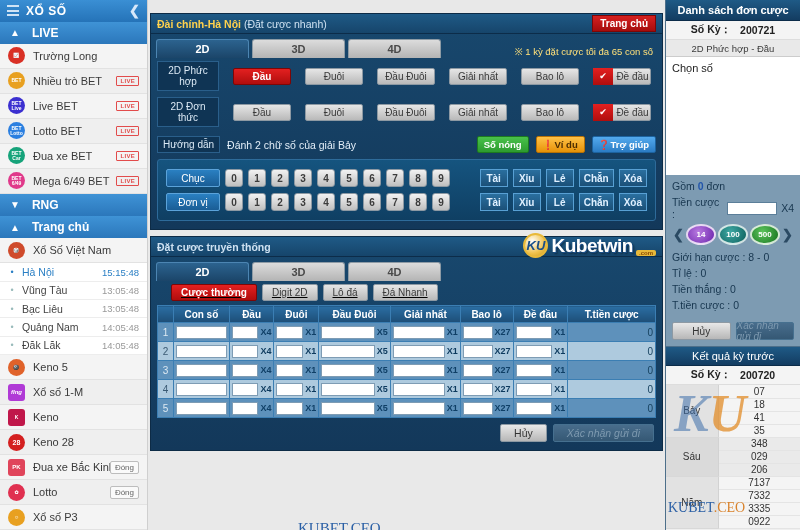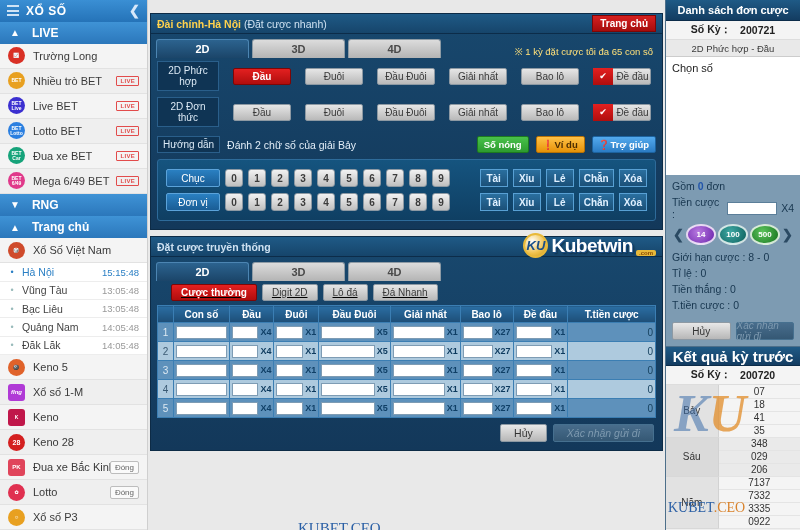--- a/index.html
+++ b/index.html
@@ -161,22 +161,22 @@
   .chips .ar { color:#2b4a63; font-size:13px; font-weight:bold; }
   .chip { width:30px; height:21px; border-radius:50%; display:flex; align-items:center;
           justify-content:center; font-size:8px; font-weight:bold; color:#fff;
           border:2px solid rgba(255,255,255,.8); }
   .chip.p { background:radial-gradient(circle at 40% 35%,#b87ae0,#6a21ab); }
   .chip.t { background:radial-gradient(circle at 40% 35%,#3fa9a4,#0b5d5a); }
   .chip.g { background:radial-gradient(circle at 40% 35%,#5cc45c,#14701c); }
   .r-acts { display:flex; gap:5px; padding:2px 6px 6px 6px; }
   .r-acts .fbtn { flex:1; padding:0; font-size:10px; }
 
-  .r-res-head { height:20px; background:linear-gradient(#1f5a86,#133c61); color:#fff; font-weight:bold;
-                font-size:15px; display:flex; align-items:center; justify-content:center;
+  .r-res-head { height:20px; background:linear-gradient(#1f5a86,#133c61); color:#fff; font-weight:normal;
+                font-size:11px; display:flex; align-items:center; justify-content:center;
                 border-top:1px solid #4d6f8a; border-bottom:1px solid #0c2c49; }
   .r-res { flex:1; background:#efefef; overflow:hidden; position:relative;}
   table.rt { width:100%; border-collapse:collapse; }
   table.rt td { font-size:10px; color:#333; height:13px; }
   table.rt td.lbl { width:52px; text-align:center; background:#e2e2e2; border-right:1px solid #d2d2d2;
                     border-bottom:1px solid #d8d8d8; color:#333; }
   table.rt td.val { text-align:center; background:#f4f4f4; border-bottom:1px solid #e4e4e4; }
   table.rt tr.alt td.lbl { background:#dadada; }
   table.rt tr.alt td.val { background:#eaeaea; }
 

